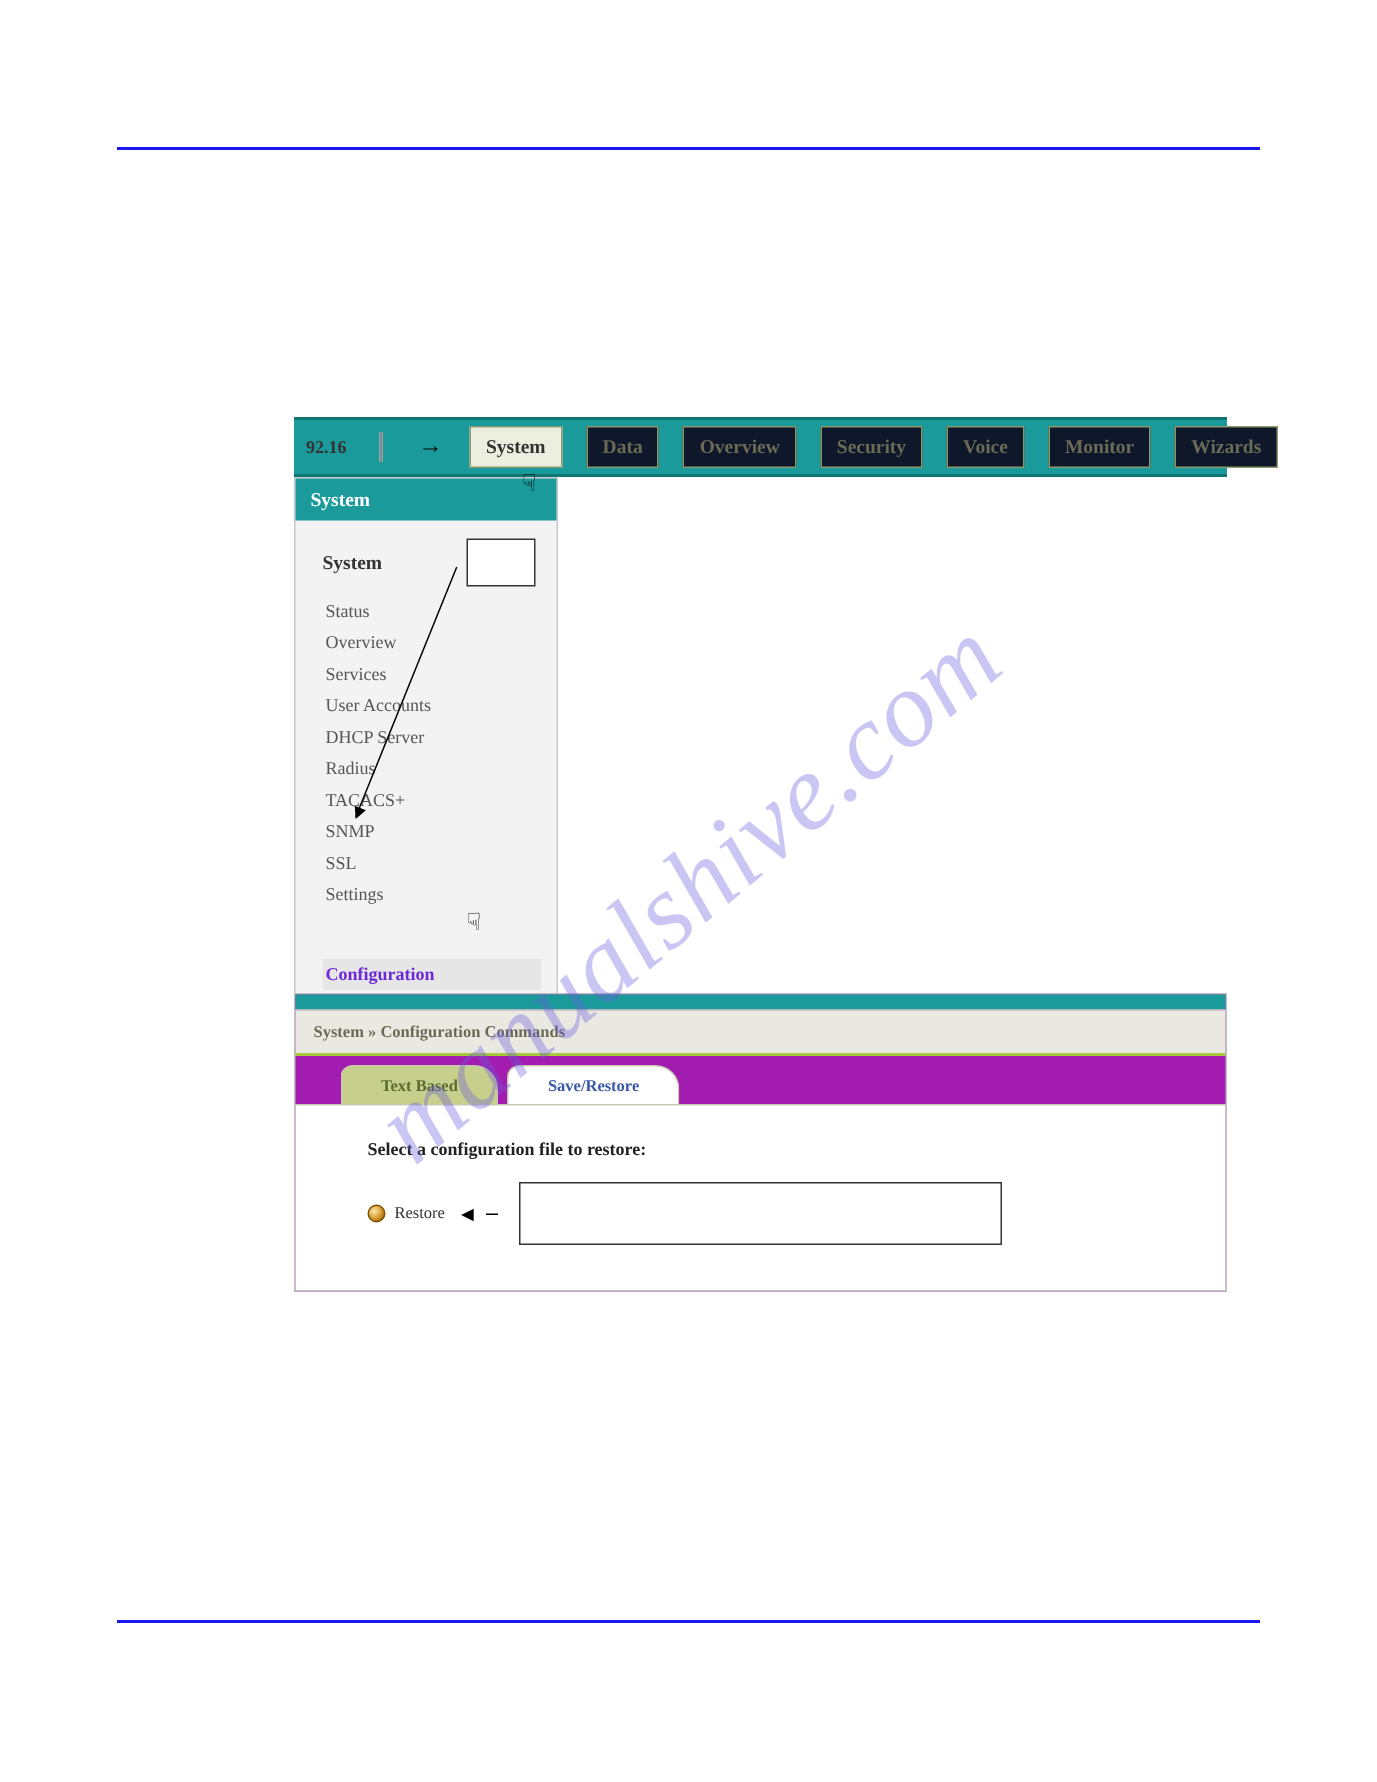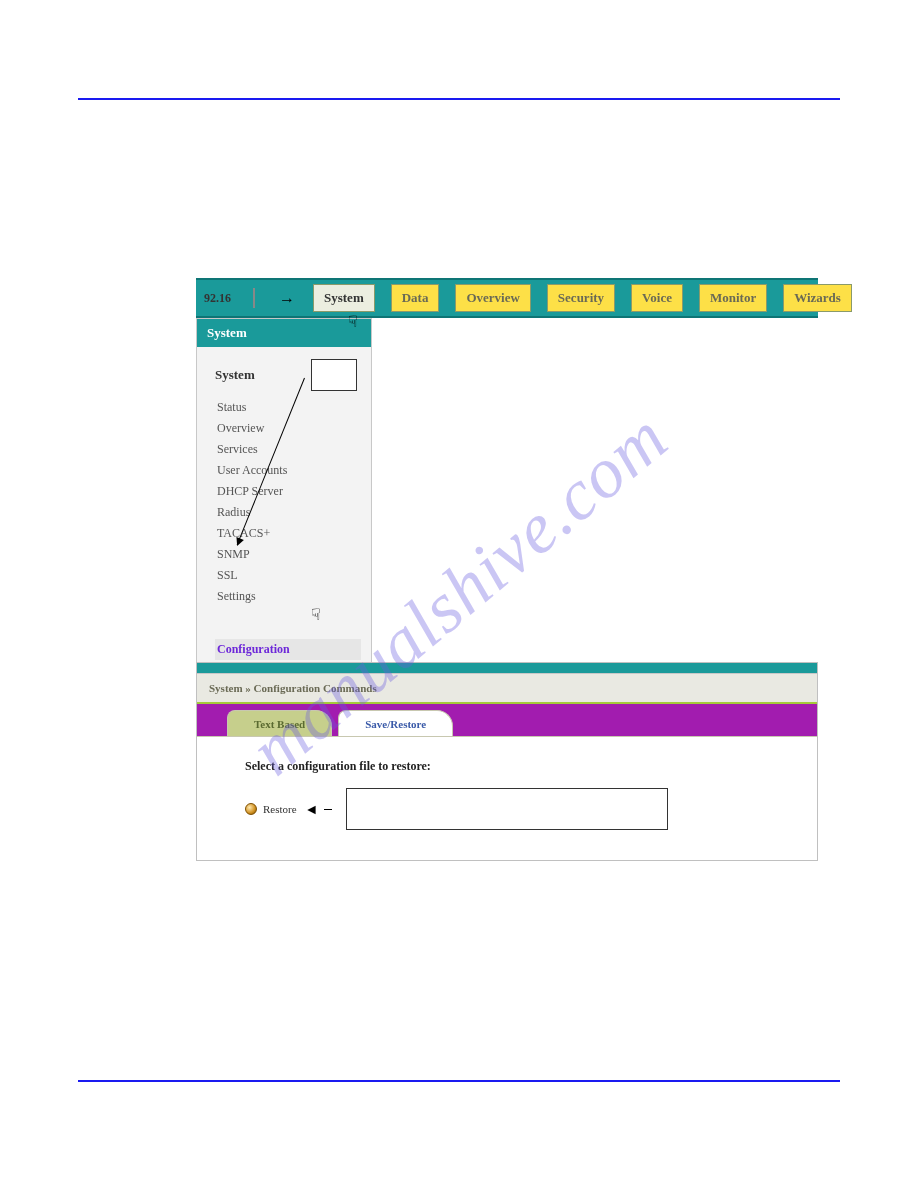--- a/index.html
+++ b/index.html
@@ -9,21 +9,21 @@
 
 
 .watermark { position: absolute; left: 50%; top: 50%; transform: translate(-50%, -50%) rotate(-40deg); font-size: 72px; font-style: italic; font-family: Georgia, serif; color: #6b5de0; opacity: 0.35; pointer-events: none; white-space: nowrap; letter-spacing: 1px; z-index: 500; }
 
 
 .shot1 { position: absolute; left: 196px; top: 278px; width: 622px; }
 .menubar { background: #1a9a9a; border-top: 2px solid #0e7575; border-bottom: 2px solid #0e7575; height: 40px; display: flex; align-items: center; padding-left: 8px; gap: 16px; }
 .ip-frag { font: 700 12px Verdana; color: #333; }
 .ip-box { display: inline-block; width: 52px; height: 20px; background: #fff; border: 1px solid #888; margin: 0 6px; vertical-align: middle; }
 .arrow-span { font-weight: 900; font-size: 16px; margin: 0 2px; }
-.tabbtn { background: #fde047; border: 1px solid #8a9a6a; padding: 5px 10px; font: 700 13px Verdana; color: #6a6a55; cursor: pointer; }
+.tabbtn { background: #0f172a; border: 1px solid #8a9a6a; padding: 5px 10px; font: 700 13px Verdana; color: #6a6a55; cursor: pointer; }
 .tabbtn.active { color: #333; background: #eceee0; }
 .cursor-hand { position: absolute; left: 152px; top: 34px; font-size: 16px; z-index: 5; }
 
 .sidebar { position: absolute; left: 0; top: 40px; width: 176px; background: #f3f3f3; border: 1px solid #c8c8c8; }
 .sidebar-head { background: #1a9a9a; color: #fff; font: 700 13px Verdana; padding: 6px 10px; }
 .sidebar-body { padding: 12px 10px 8px 18px; }
 .sidebar-title { font: 700 13px Verdana; color: #333; margin-bottom: 6px; display: flex; align-items: center; }
 .sidebar-title .callbox { margin-left: auto; margin-right: 4px; width: 46px; height: 32px; border: 1px solid #333; background: #fff; }
 .sidebar-item { font: 400 12px Verdana; color: #555; padding: 3px 2px; cursor: pointer; }
 .sidebar-item.highlight { color: #6d28d9; font-weight: 700; background: #e6e6e6; margin-top: 32px; }

